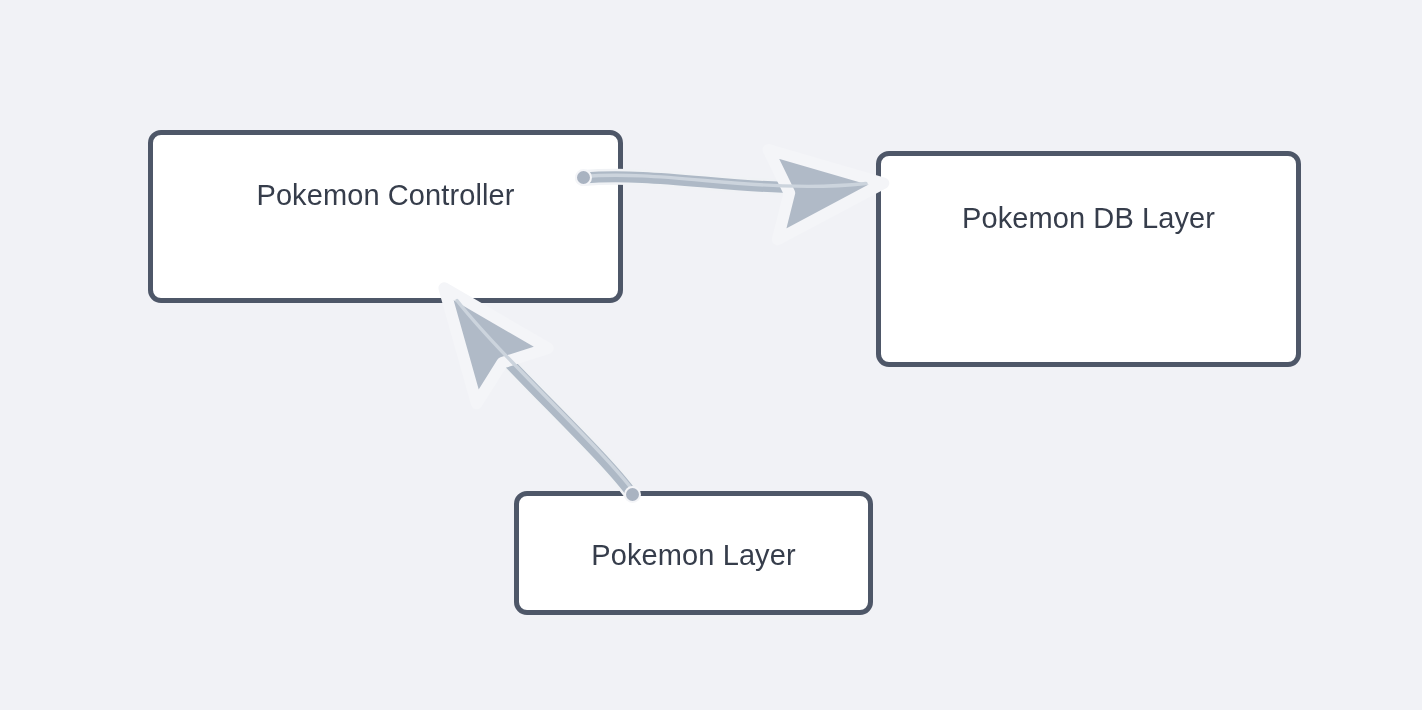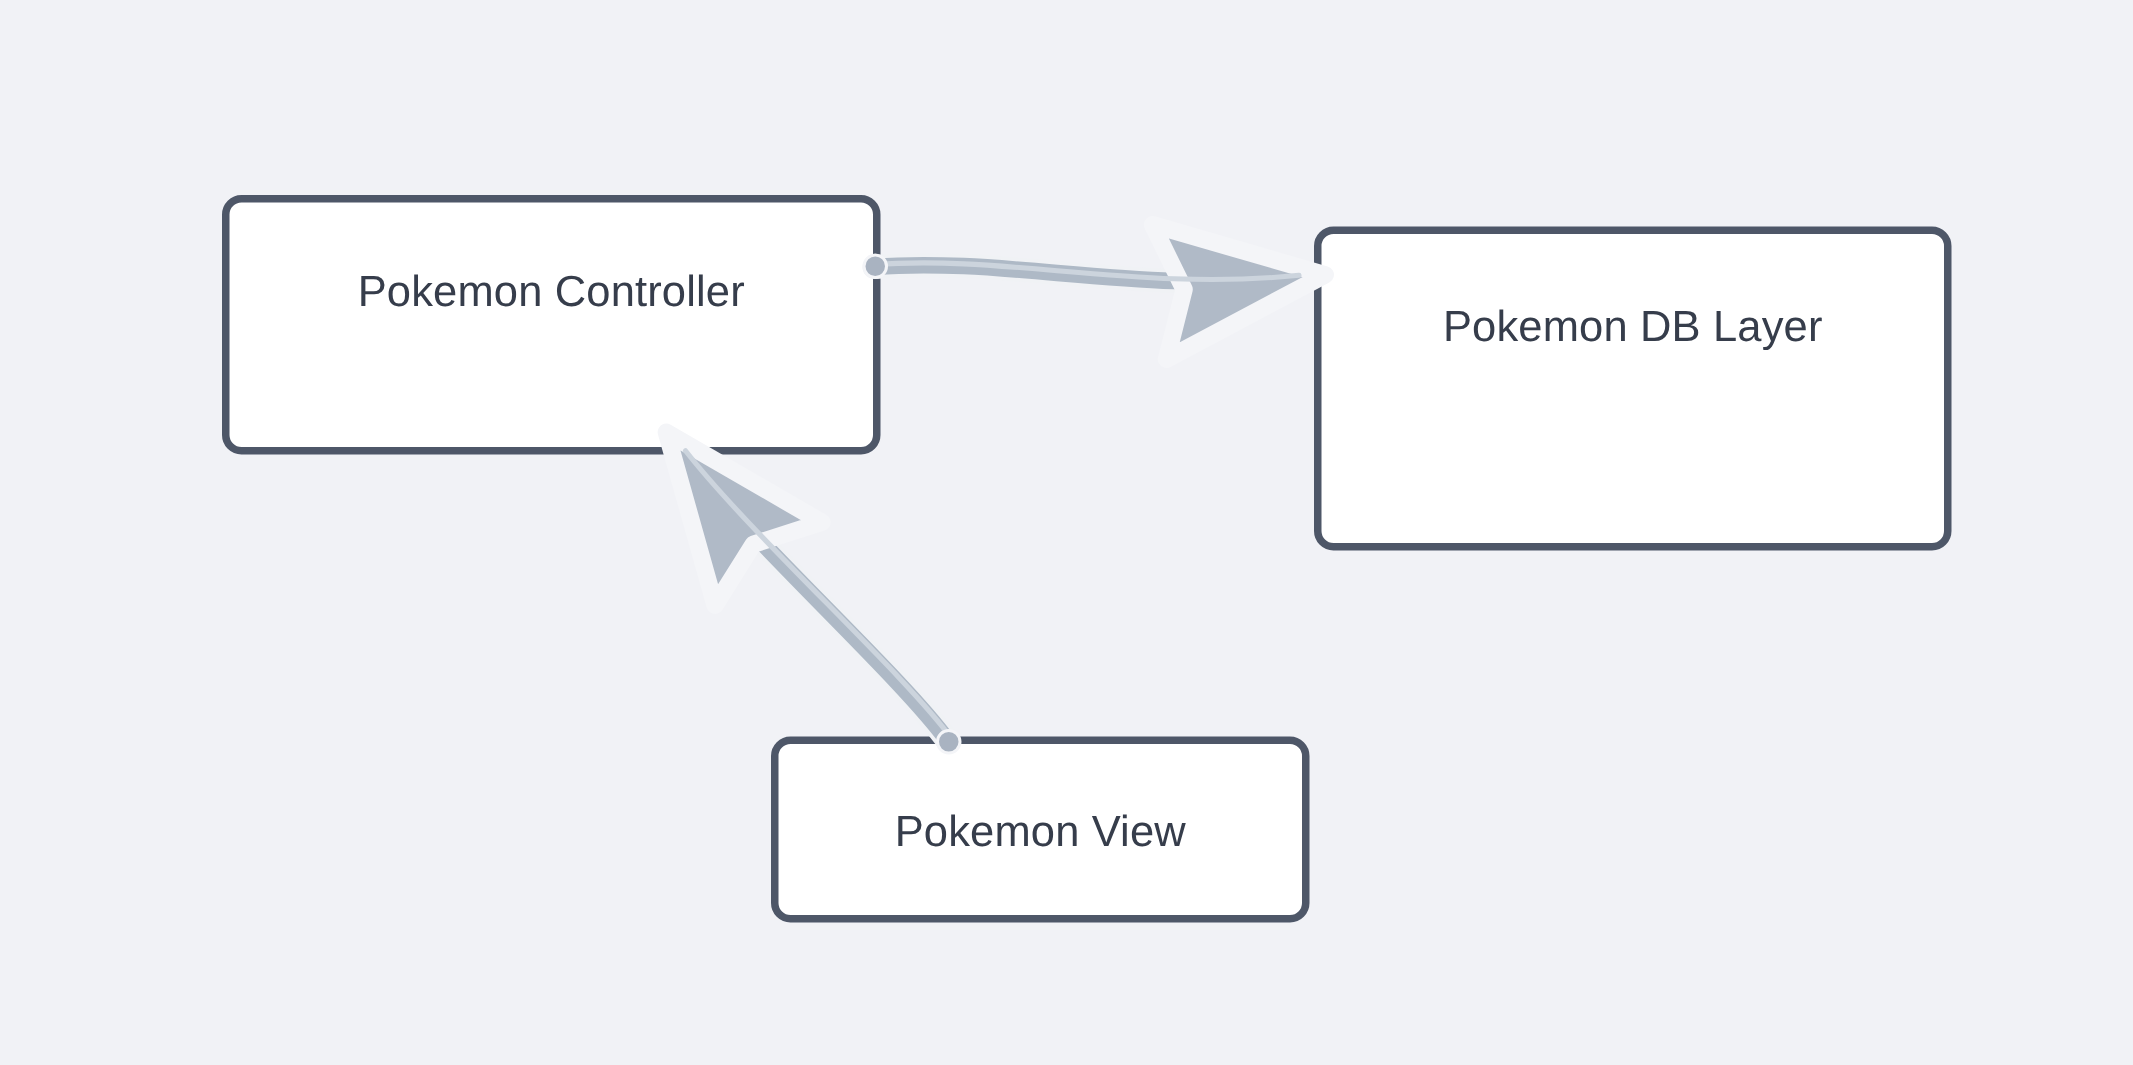--- a/index.html
+++ b/index.html
@@ -49,21 +49,21 @@
     right: 0;
     text-align: center;
     color: #363d4b;
     font-family: "Liberation Sans", sans-serif;
     font-size: 29px;
     font-weight: 400;
     letter-spacing: 0.1px;
     white-space: nowrap;
   }
 
-  #node-controller { left: 148px; top: 130px; width: 439px; height: 173px; }
+  #node-controller { left: 148px; top: 130px; width: 475px; height: 173px; }
   #node-controller .node-label { top: 44px; }
 
   #node-dblayer { left: 876px; top: 151px; width: 425px; height: 216px; }
   #node-dblayer .node-label { top: 46px; }
 
   #node-view { left: 514px; top: 491px; width: 359px; height: 124px; }
   #node-view .node-label { top: 43px; }
 
   
   .handle {
@@ -110,19 +110,19 @@
 
   <div class="node" id="node-controller">
     <div class="node-label">Pokemon Controller</div>
   </div>
 
   <div class="node" id="node-dblayer">
     <div class="node-label">Pokemon DB Layer</div>
   </div>
 
   <div class="node" id="node-view">
-    <div class="node-label">Pokemon View</div>
+    <div class="node-label">Pokemon Layer</div>
   </div>
 
   <div class="handle" id="handle-controller-right"></div>
   <div class="handle" id="handle-view-top"></div>
 
 </div>
 
 </body></html>

